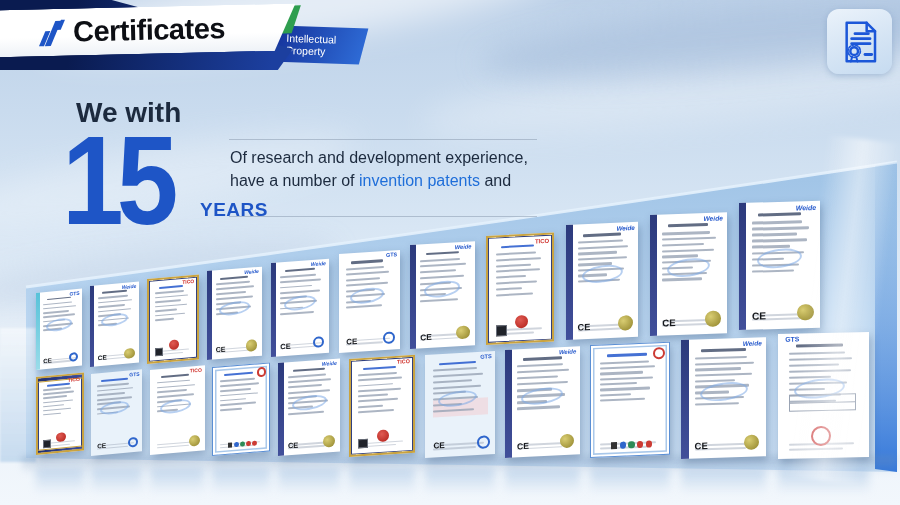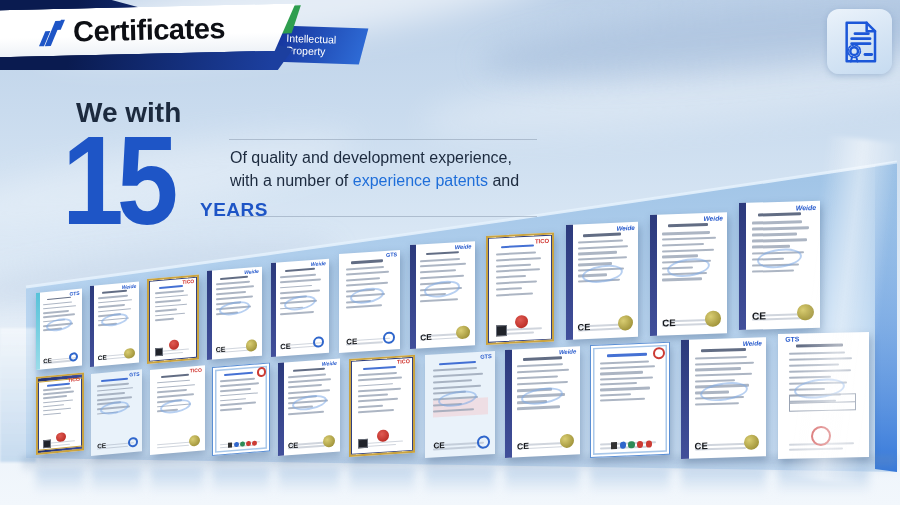--- a/index.html
+++ b/index.html
@@ -556,17 +556,17 @@
       <path d="M30 41 H38" stroke-width="3.4"></path>
     </svg>
   </div>
 
   <div class="we-have">We with</div>
   <div class="big-number">15</div>
   <div class="years">YEARS</div>
   <div class="divider top"></div>
   <div class="divider bottom"></div>
   <div class="para">
-    <div>Of quality and development experience,</div>
-    <div><span>with a number of </span><span class="blue">experience patents</span><span> and</span></div>
+    <div>Of research and development experience,</div>
+    <div><span>have a number of </span><span class="blue">invention patents</span><span> and</span></div>
   </div>
 
 </div>
 
 </body></html>

